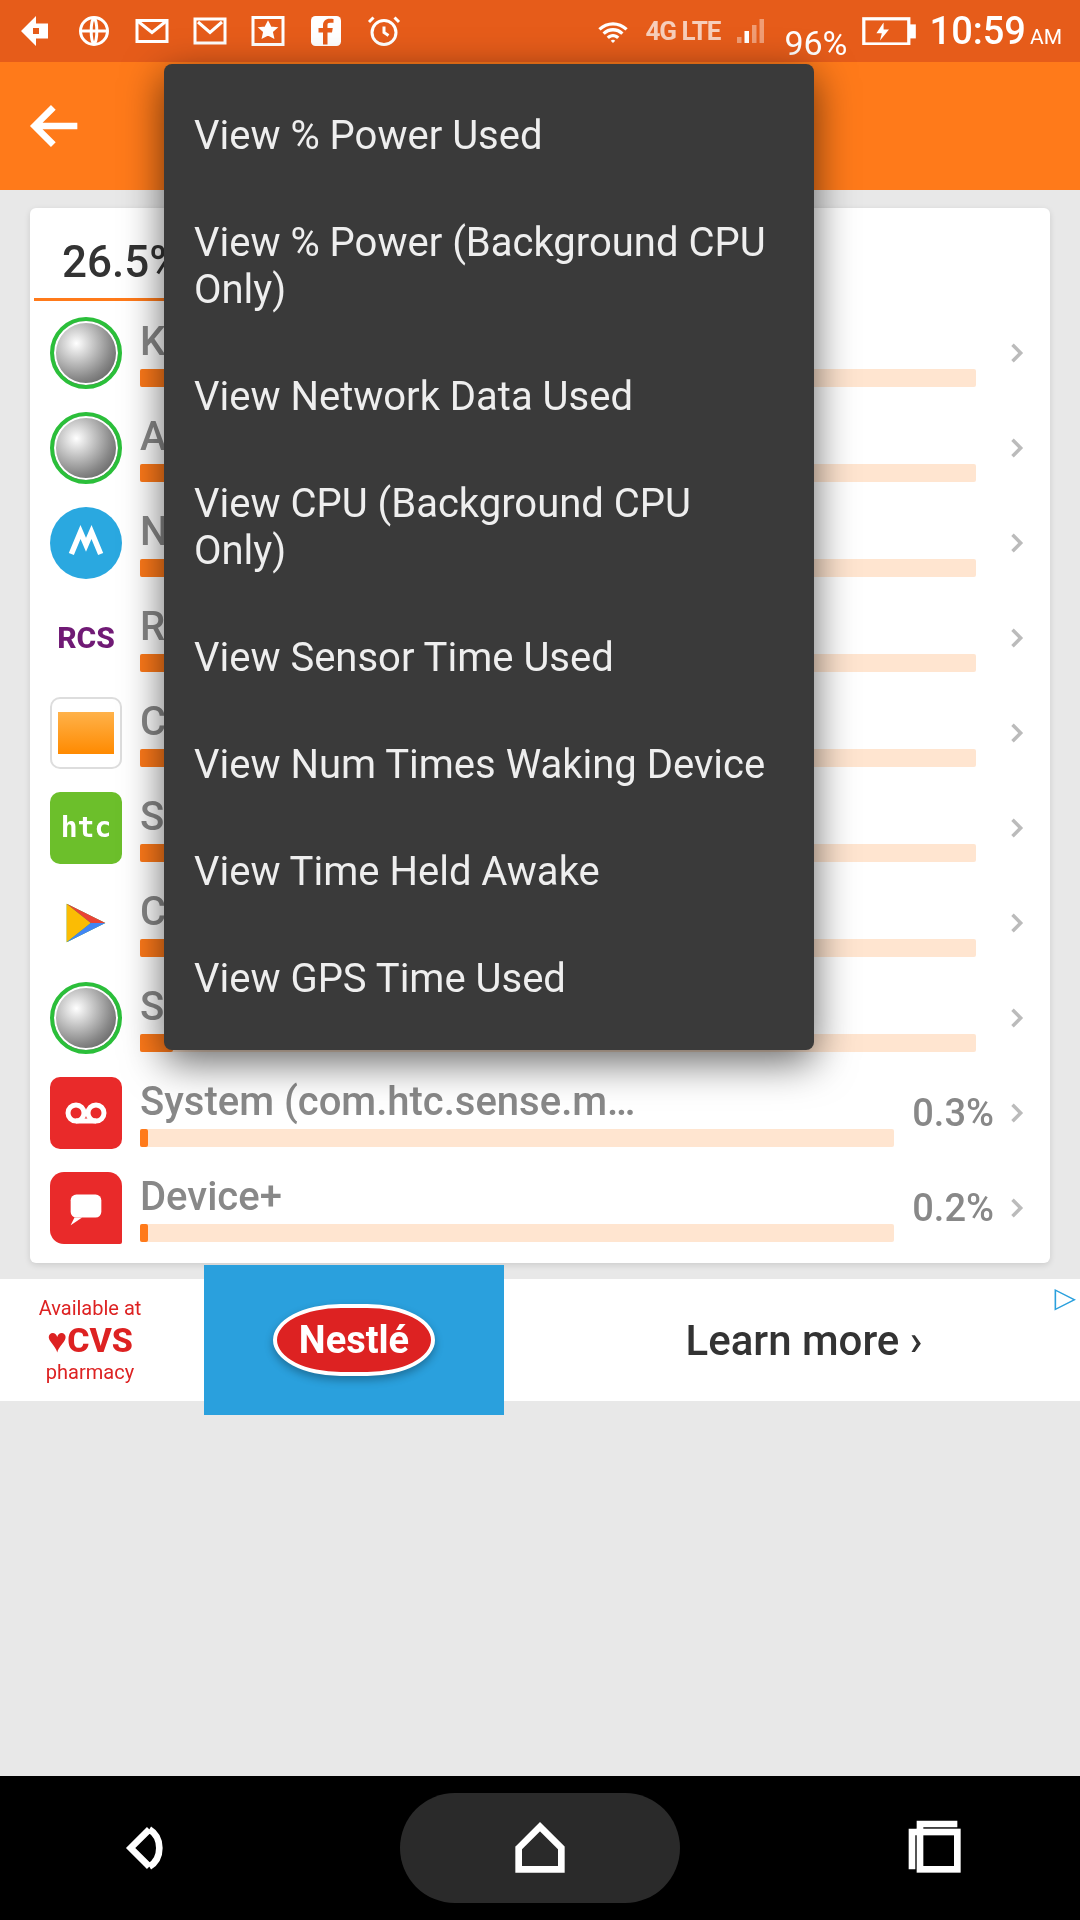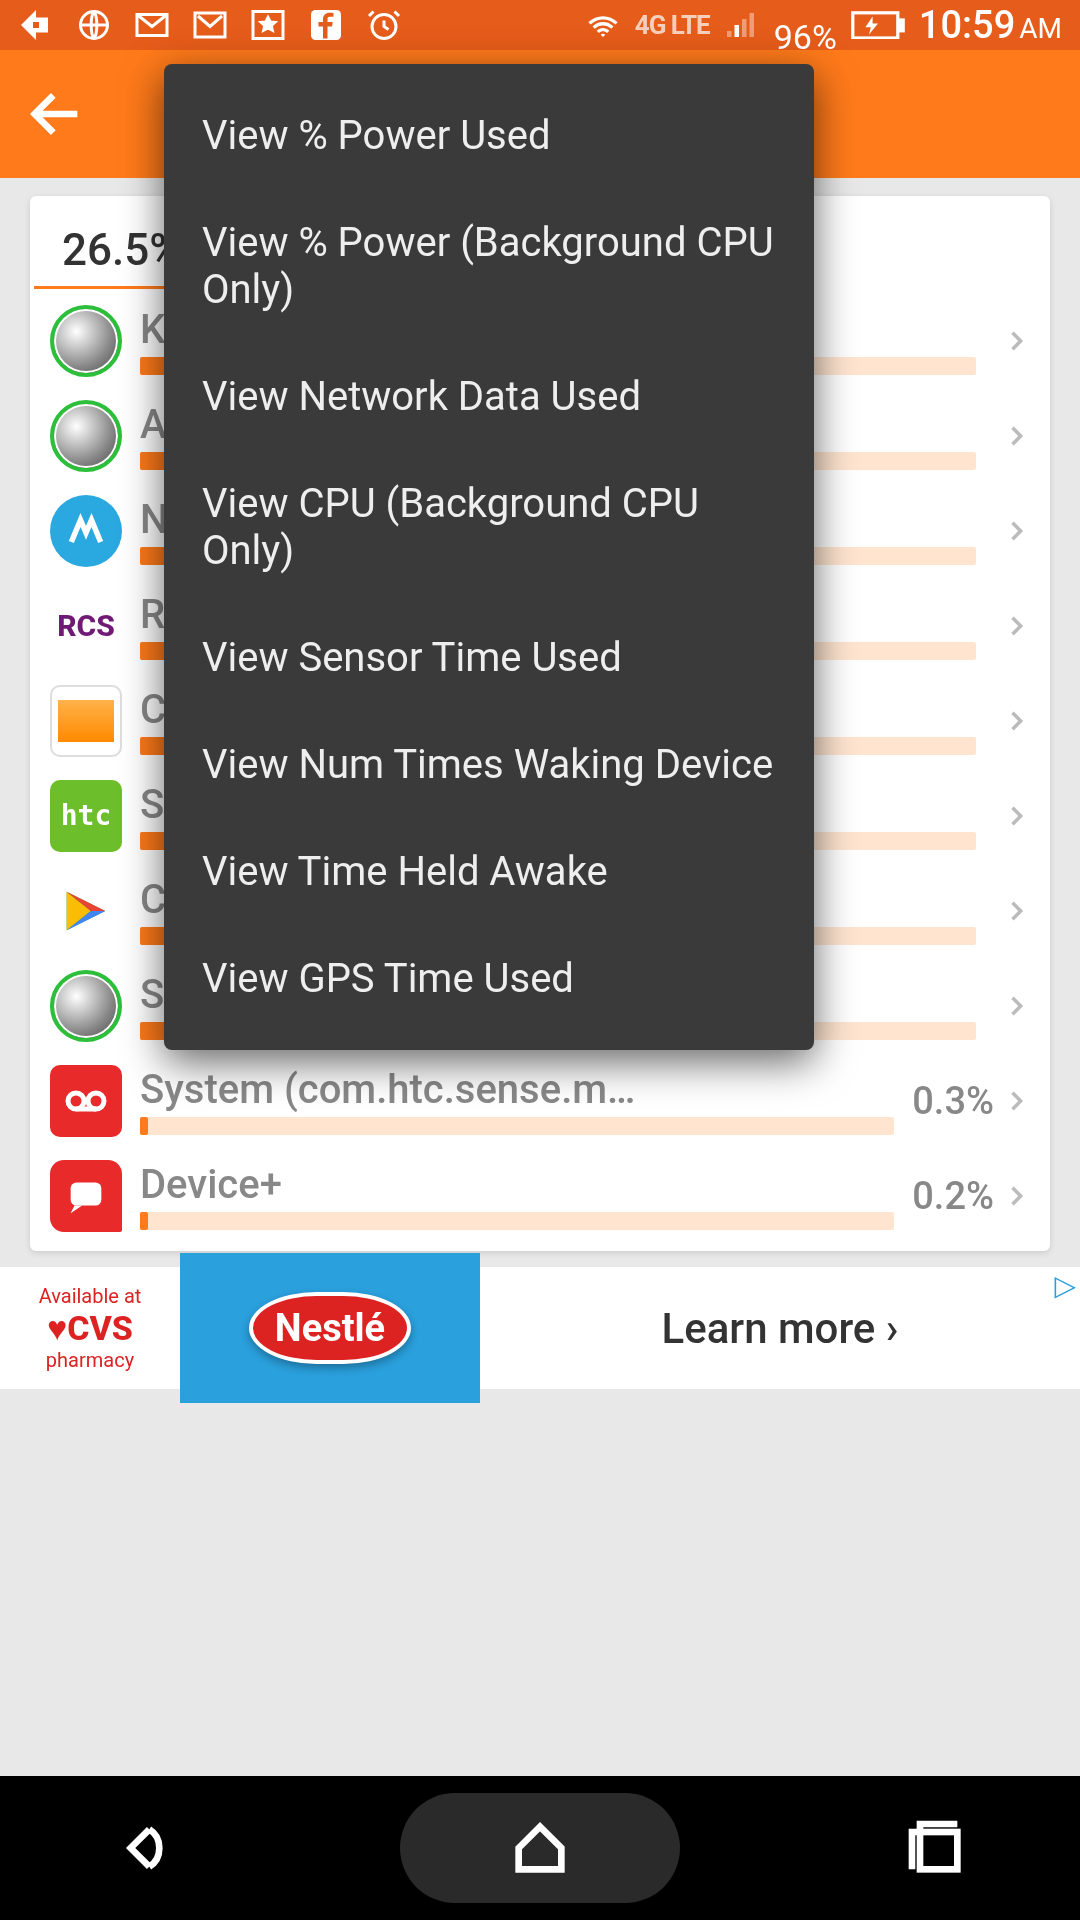--- a/index.html
+++ b/index.html
@@ -1,27 +1,27 @@
 <!DOCTYPE html>
 <html><head>
 <meta charset="utf-8">
 <style>
   * { margin: 0; padding: 0; box-sizing: border-box; }
   html, body { width: 1080px; height: 1920px; font-family: Roboto, Arial, sans-serif; background: #e8e8e8; overflow: hidden; }
   
   .status-bar {
-    height: 50px; background: #e65c1a; color: #fff; display: flex; align-items: center;
+    height: 62px; background: #e65c1a; color: #fff; display: flex; align-items: center;
     padding: 0 18px; font-size: 34px; justify-content: space-between;
   }
   .status-left { display: flex; gap: 22px; align-items: center; }
   .status-right { display: flex; gap: 14px; align-items: center; }
   .status-icon { width: 36px; height: 36px; display: inline-flex; align-items: center; justify-content: center; }
   .battery-text { font-size: 34px; font-weight: 400; margin-top: 24px; }
   .time-text { font-size: 38px; font-weight: 500; }
-  .time-ampm { font-size: 28px; margin-left: 4px; }
+  .time-ampm { font-size: 21px; margin-left: 4px; }
 
   .action-bar {
     height: 128px; background: #ff7a1a; display: flex; align-items: center; padding: 0 24px;
   }
   .back-btn { width: 64px; height: 64px; color: #fff; }
 
   .content { padding: 18px 30px 0; }
   .card { background: #fff; border-radius: 6px; box-shadow: 0 2px 6px rgba(0,0,0,0.12); padding-bottom: 8px; overflow: hidden; }
   .header-pct { font-size: 44px; font-weight: 500; color: #333; padding: 28px 0 10px 28px; border-bottom: 3px solid #ff7a1a; display: inline-block; margin-left: 4px; }
   .list { margin-top: 4px; }
@@ -38,35 +38,35 @@
   .ico-disc { background: radial-gradient(circle at 35% 35%, #fff, #888 60%, #444); border: 4px solid #2bbf3a; border-radius: 50%; box-shadow: 0 0 0 2px #fff inset; }
   .ico-marv { background: #2aa8e0; border-radius: 50%; }
   .ico-rcs { background: #fff; color: #701a75; font-size: 30px; text-align: center; line-height: 72px; font-weight: 800; }
   .ico-gallery { background: #fff; border: 2px solid #ddd; }
   .ico-gallery-inner { width: 56px; height: 42px; background: linear-gradient(180deg,#ffb24a 0%,#ff8a00 100%); }
   .ico-htc { background: #6cbf2b; font-family: monospace; font-size: 28px; text-transform: lowercase; }
   .ico-play { background: #fff; }
   .ico-voicemail { background: #e92a2a; }
   .ico-msgplus { background: #e92a2a; border-radius: 14px 14px 2px 14px; }
 
-  .ad { height: 122px; margin: 16px 0 0; background: #fff; display: flex; align-items: center; position: relative; }
+  .ad { height: 122px; margin: 16px 0 0; background: #fff; display: flex; align-items: center; position: relative; gap: 24px; }
   .ad-left { width: 180px; text-align: center; color: #d22; font-size: 22px; line-height: 1.2; }
   .ad-mid { width: 300px; height: 150px; background: #2aa0dd; display: flex; align-items: center; justify-content: center; }
   .ad-nestle { background: #d22; color: #fff; font-size: 38px; font-weight: 700; padding: 10px 22px; border-radius: 50% / 60%; border: 4px solid #fff; box-shadow: 0 4px 8px rgba(0,0,0,0.3); }
   .ad-right { flex: 1; text-align: center; font-size: 42px; font-weight: 500; color: #333; }
   .ad-badge { position: absolute; right: 4px; top: 2px; color: #2aa0dd; font-size: 28px; }
 
   .nav-bar { position: absolute; bottom: 0; left: 0; right: 0; height: 144px; background: #000; display: flex; align-items: center; justify-content: space-around; }
   .nav-center { background: #2a2a2a; border-radius: 70px; width: 280px; height: 110px; display: flex; align-items: center; justify-content: center; }
   .nav-icon { color: #fff; width: 64px; height: 64px; }
 
   
   .menu {
     position: absolute; top: 64px; left: 164px; width: 650px; background: #3a3a3a;
-    border-radius: 8px; box-shadow: 0 12px 40px rgba(0,0,0,0.6); padding: 18px 12px;
+    border-radius: 8px; box-shadow: 0 12px 40px rgba(0,0,0,0.6); padding: 18px 4px;
   }
   .menu-item { color: #eee; font-size: 40px; padding: 30px 26px; cursor: pointer; }
 </style>
 </head>
 <body>
 
 <div class="status-bar">
   <div class="status-left">
     <span class="status-icon">
       <svg viewBox="0 0 24 24" fill="#fff">

